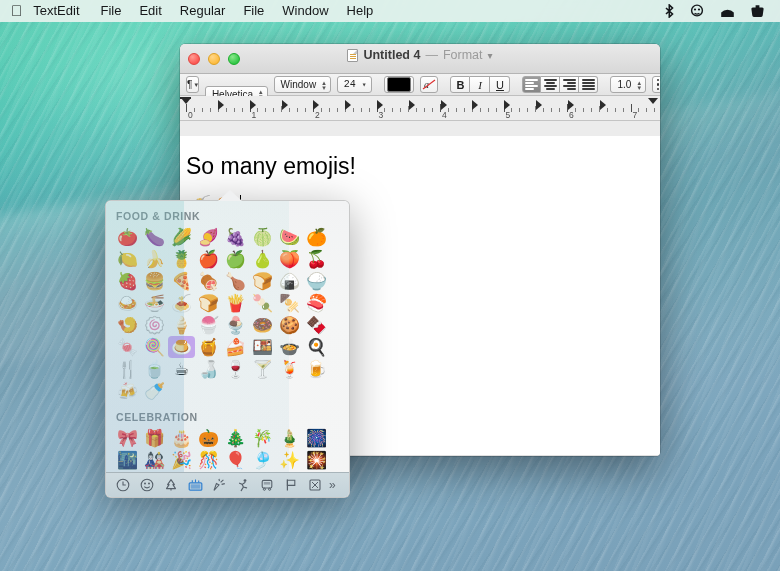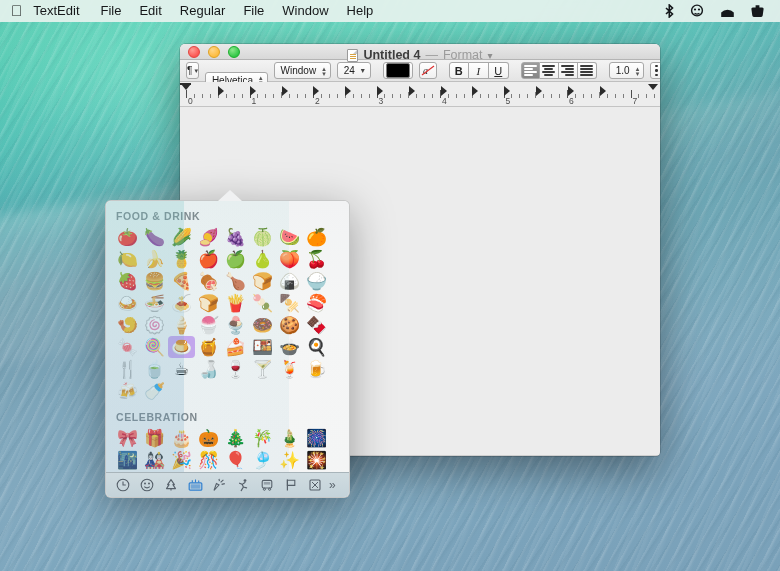--- a/index.html
+++ b/index.html
@@ -73,21 +73,21 @@
   #textedit-window {
     position: absolute; left: 180px; top: 44px;
     width: 480px; height: 412px;
     background: #ececec;
     border-radius: 5px 5px 4px 4px;
     box-shadow: 0 14px 44px rgba(0,0,0,.40), 0 0 0 .5px rgba(0,0,0,.30);
     overflow: hidden;
     z-index: 20;
   }
   #titlebar {
-    height: 16px;
+    height: 30px;
     background: linear-gradient(#e9e9e9, #d8d8d8);
     border-bottom: 1px solid #b4b4b4;
     display: flex; align-items: center;
     position: relative;
   }
   #traffic-lights { display: flex; gap: 8px; padding-left: 8px; align-items: center; }
   .tl { width: 12px; height: 12px; border-radius: 50%; }
   .tl.close { background: radial-gradient(circle at 35% 30%, #ff9d94, #fc5753 70%); border: .5px solid #e0443e; }
   .tl.min   { background: radial-gradient(circle at 35% 30%, #ffd688, #fdbc40 70%); border: .5px solid #dea123; }
   .tl.zoom  { background: radial-gradient(circle at 35% 30%, #8ae88a, #33c748 70%); border: .5px solid #1aad2b; }
@@ -131,21 +131,21 @@
     box-shadow: 0 .5px 0 rgba(255,255,255,.8) inset;
   }
   .ctl .lbl { padding: 0 6px; white-space: nowrap; }
   .stepper { display:flex; flex-direction: column; padding-right:4px; line-height:5px; font-size:7px; color:#555; }
   .chev-dn { font-size: 8px; color: #444; padding-right: 5px; }
   .sep-v { width: 1px; height: 14px; background: transparent; }
 
   #para-btn { width: 28px; justify-content: center; gap:2px; }
   #font-family-ctl { width: 96px; justify-content: space-between; margin-top: 19px; }
   #font-style-ctl  { width: 70px; justify-content: space-between; }
-  #font-size-ctl   { width: 46px; justify-content: space-between; }
+  #font-size-ctl   { width: 46px; justify-content: space-between; font-family: Liberation Mono, monospace; }
   #color-swatch {
     width: 24px; height: 15px; background: #000;
     border: .5px solid #7a7a7a; border-radius: 2px;
   }
   #color-well {
     height:17px; padding:1px 2px; background: linear-gradient(#fff,#efefef);
     border:.5px solid #a8a8a8; border-radius:3px; display:flex; align-items:center;
   }
   #clear-style-btn { width: 24px; justify-content: center; position: relative; }
   .bius { display: flex; }
@@ -547,20 +547,26 @@
         <div class="tabmark" style="left: 292.4px;"></div>
         <div class="tabmark" style="left: 324.2px;"></div>
         <div class="tabmark" style="left: 356px;"></div>
         <div class="tabmark" style="left: 387.8px;"></div>
         <div class="tabmark" style="left: 419.6px;"></div>
         <div class="indent-top" style="left: 1px;"></div>
         <div class="indent-bar" style="left: 0px;"></div>
         <div class="indent-top" style="left: 468px;"></div>
       </div>
 
+    <div id="page">
+      <div id="doc-text">So many emojis!</div>
+      <div id="emoji-line">
+        <span>🍝🍮</span><span id="caret"></span>
+      </div>
+    </div>
     <div id="win-bottom-edge"></div>
   </div>
 
   <div id="emoji-popover">
     <div id="pop-arrow"></div>
     <div id="pop-body">
       <div id="pop-scroll">
           <div class="section-head">FOOD &amp; DRINK</div>
           <div class="emoji-grid">
             <div class="emoji-cell">🍅</div>

